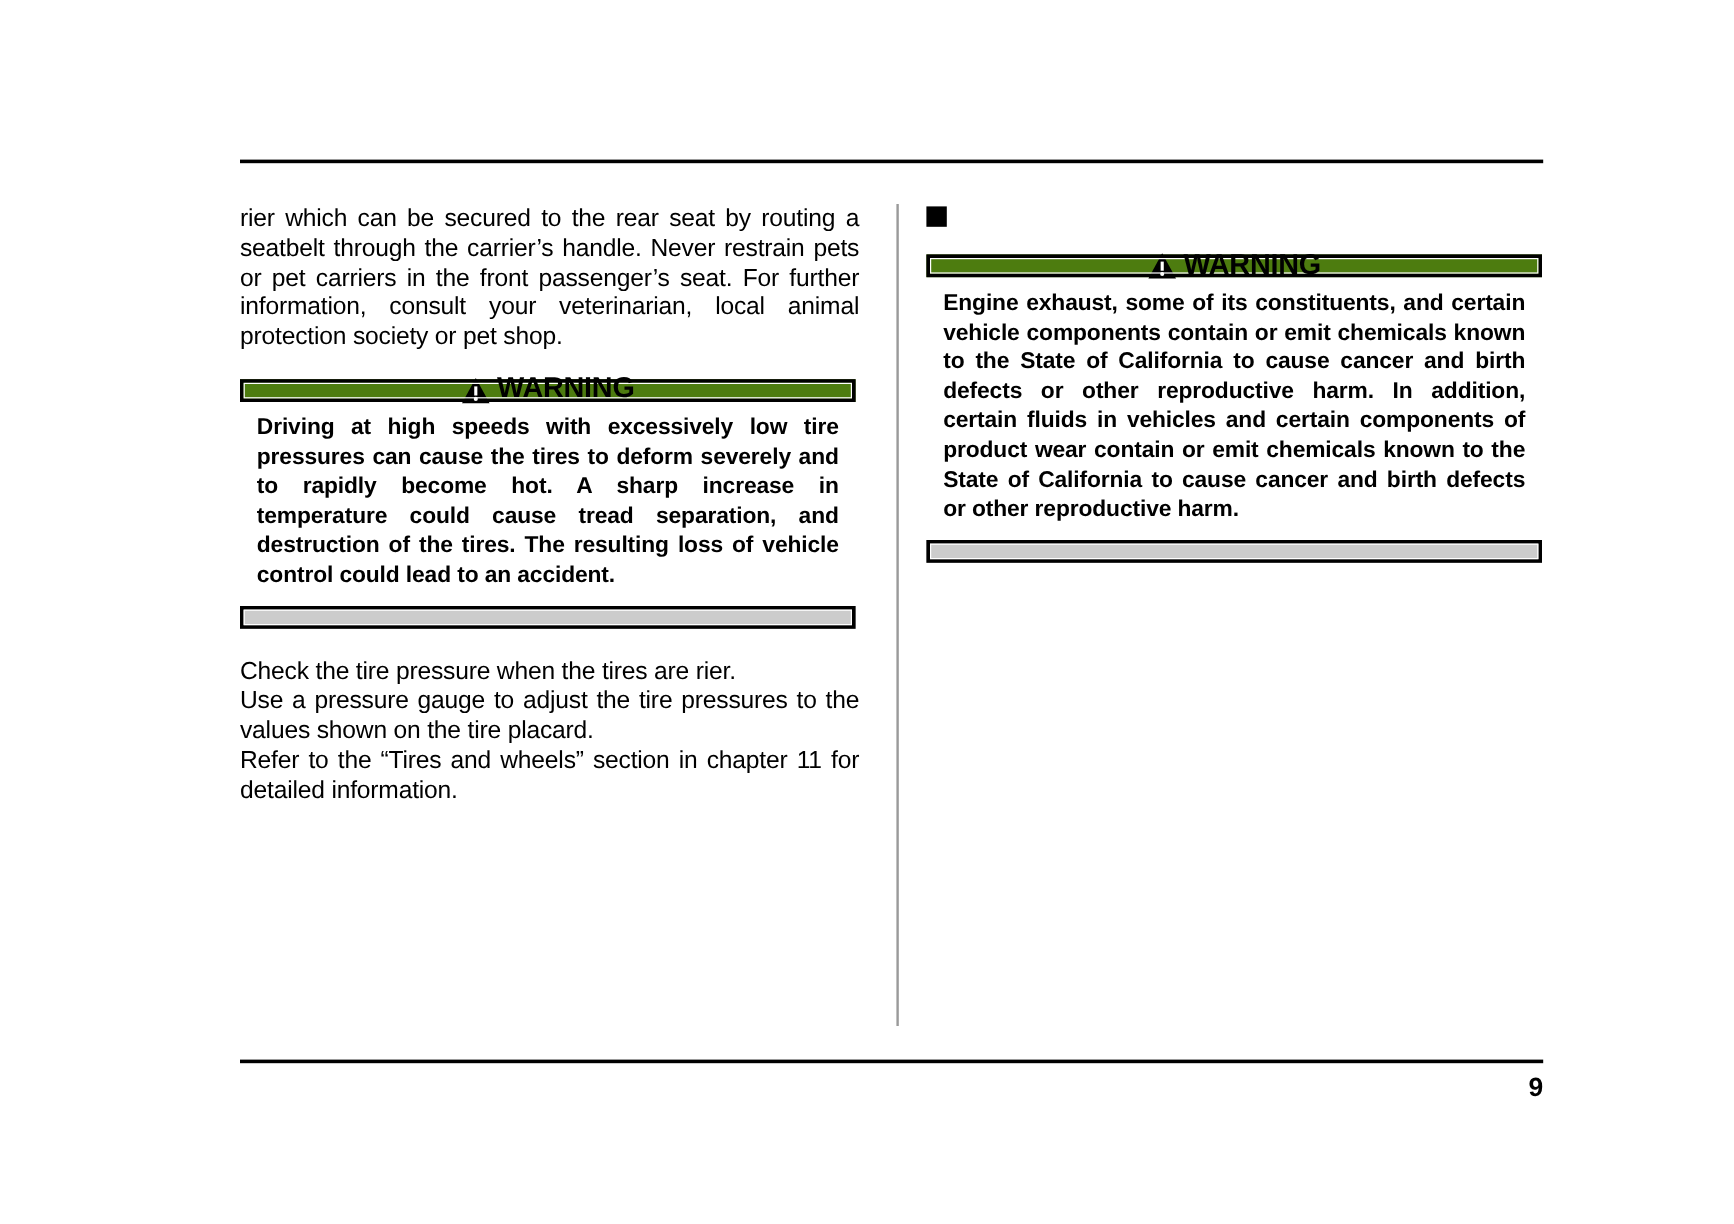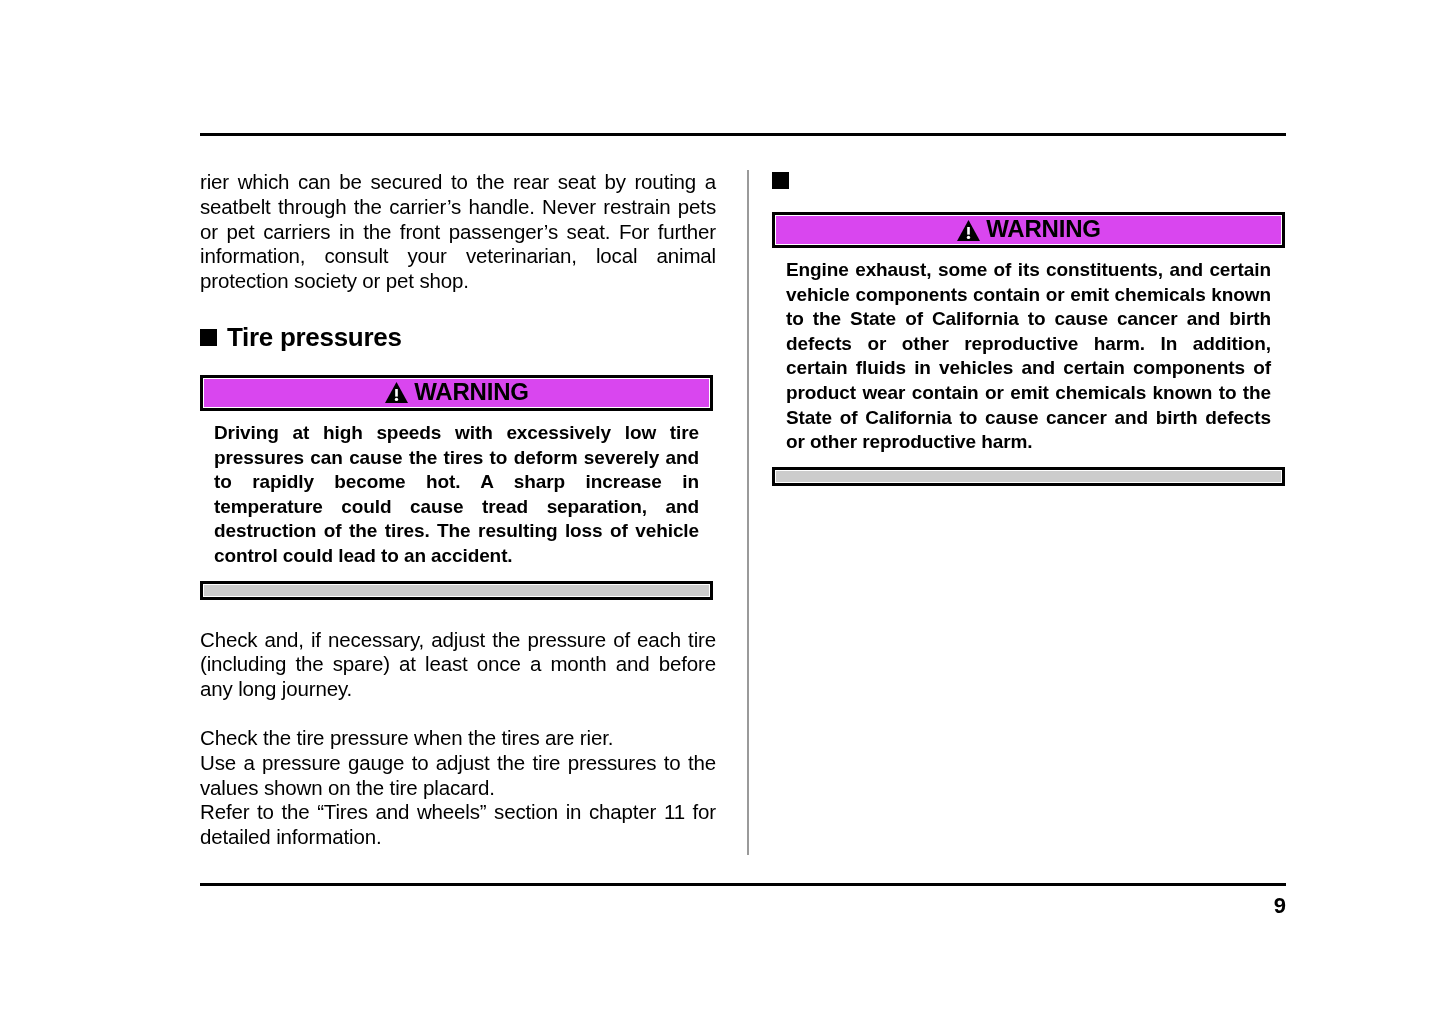--- a/index.html
+++ b/index.html
@@ -91,22 +91,22 @@
     margin-right: 10px;
     flex: 0 0 auto;
   }
 
   
   .warning-block { width: 513px; }
 
   .warning-header {
     box-sizing: border-box;
     width: 100%;
-    height: 36px;
-    background: #d946ef;
+    height: 19px;
+    background: #4d7c0f;
     border: 3px solid #000000;
     outline: 1px solid #ffffff;
     outline-offset: -4px;
     display: flex;
     align-items: center;
     justify-content: center;
     gap: 5px;
   }
   .warning-header .label {
     font-size: 24px;
@@ -156,42 +156,37 @@
 
 <div class="page">
 
   <div class="rule-top"></div>
   <div class="col-divider"></div>
 
   <div class="column col-left">
 
     <p class="body">rier which can be secured to the rear seat by routing a seatbelt through the carrier’s handle. Never restrain pets or pet carriers in the front passenger’s seat. For further information, consult your veterinarian, local animal protection society or pet shop.</p>
 
-    <div class="section-heading" style="margin-top:28px;">
-      <span class="heading-bullet"></span>
-      <span>Tire pressures</span>
-    </div>
 
     <div class="warning-block" style="margin-top:22px;">
 
       <div class="warning-header">
         <svg class="warn-tri" width="25" height="23" viewBox="0 0 25 23">
           <polygon points="12.5,1 24,22 1,22" fill="#000000"></polygon>
           <rect x="11.2" y="8" width="2.6" height="7.6" fill="#ffffff"></rect>
           <circle cx="12.5" cy="18.4" r="1.7" fill="#ffffff"></circle>
         </svg>
         <span class="label">WARNING</span>
       </div>
 
       <p class="warning-text">Driving at high speeds with excessively low tire pressures can cause the tires to deform severely and to rapidly become hot. A sharp increase in temperature could cause tread separation, and destruction of the tires. The resulting loss of vehicle control could lead to an accident.</p>
 
       <div class="warning-footer"></div>
     </div>
 
-    <p class="body gap-above" style="margin-top:28px;">Check and, if necessary, adjust the pressure of each tire (including the spare) at least once a month and before any long journey.</p>
 
     <p class="body lastline-left" style="margin-top:24px;">Check the tire pressure when the tires are rier.</p>
     <p class="body" style="margin-top:0;">Use a pressure gauge to adjust the tire pressures to the values shown on the tire placard.</p>
     <p class="body" style="margin-top:0;">Refer to the “Tires and wheels” section in chapter 11 for detailed information.</p>
 
   </div>
 
   <div class="column col-right">
 
     <div class="section-heading" style="margin-top:2px;">

